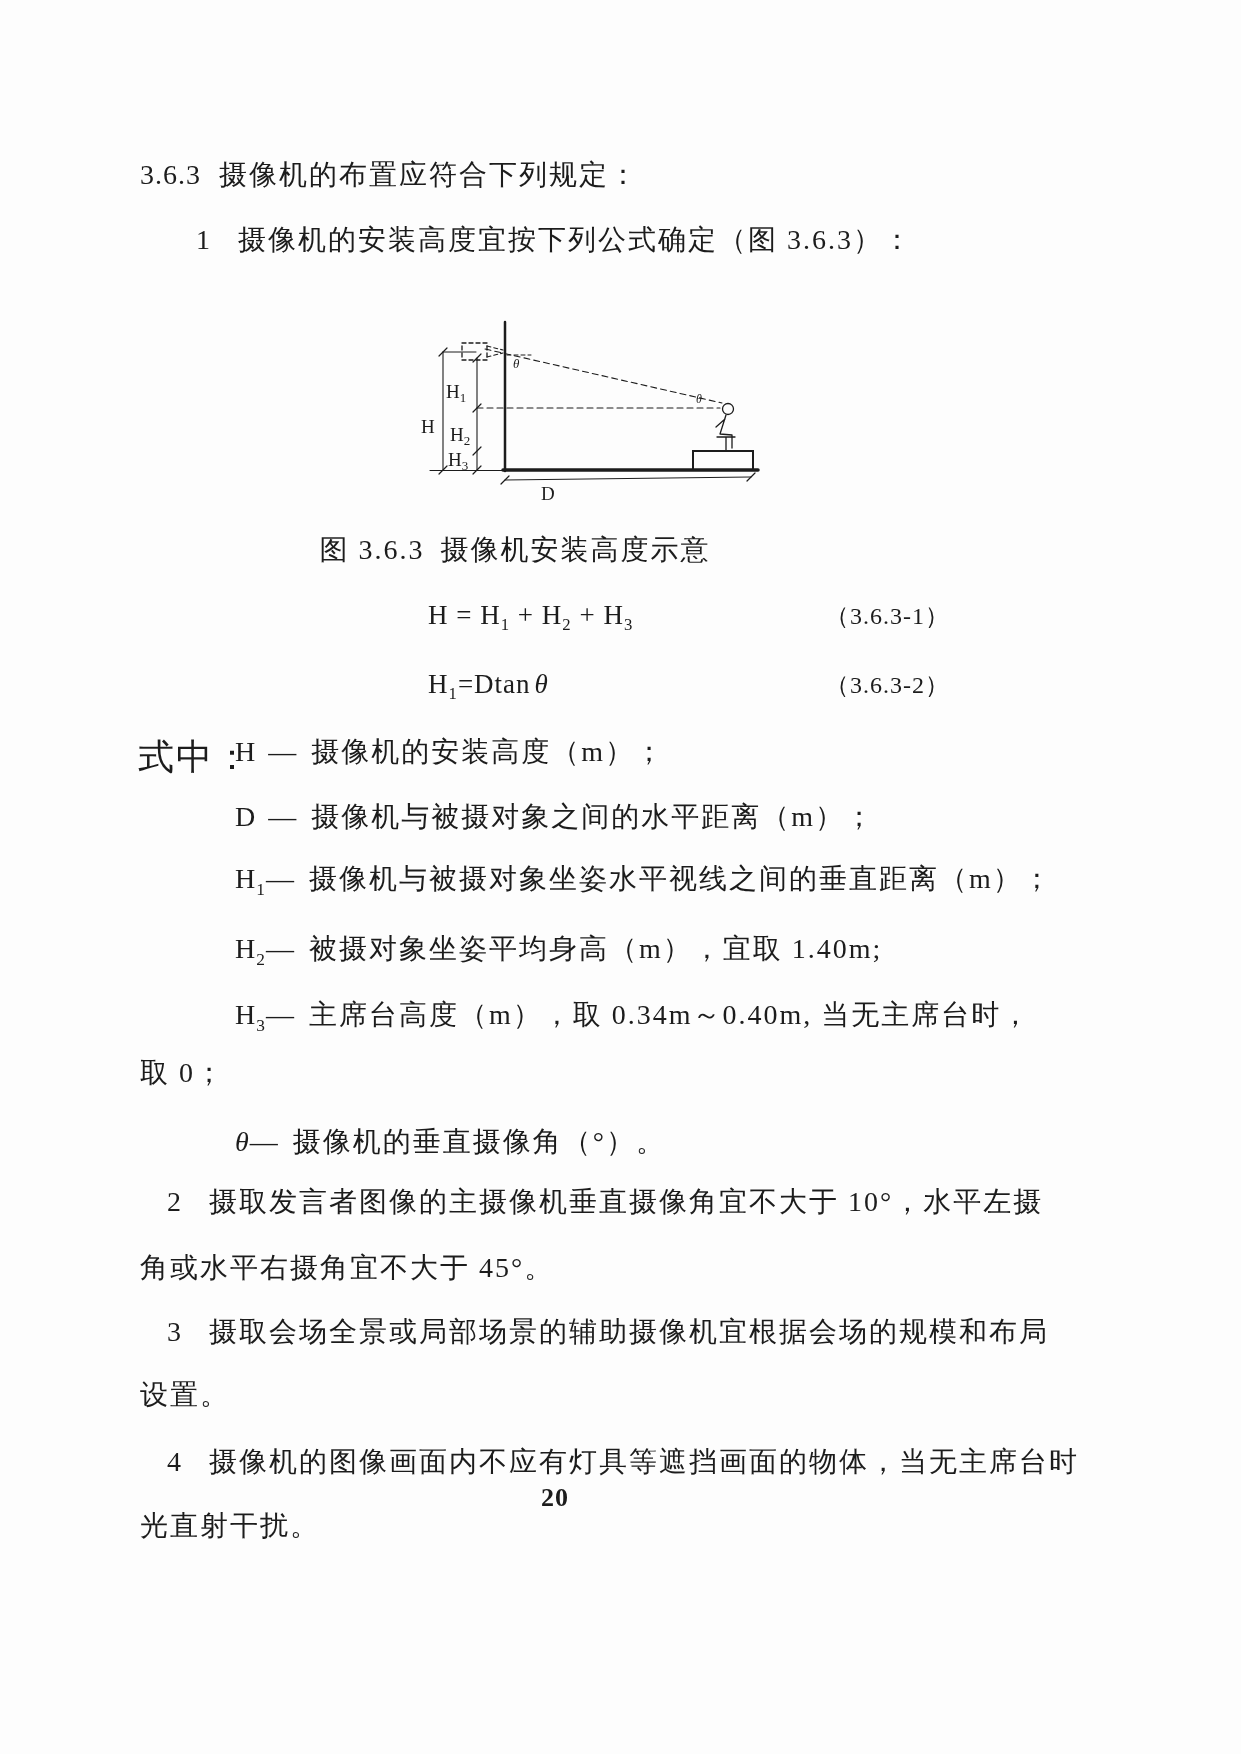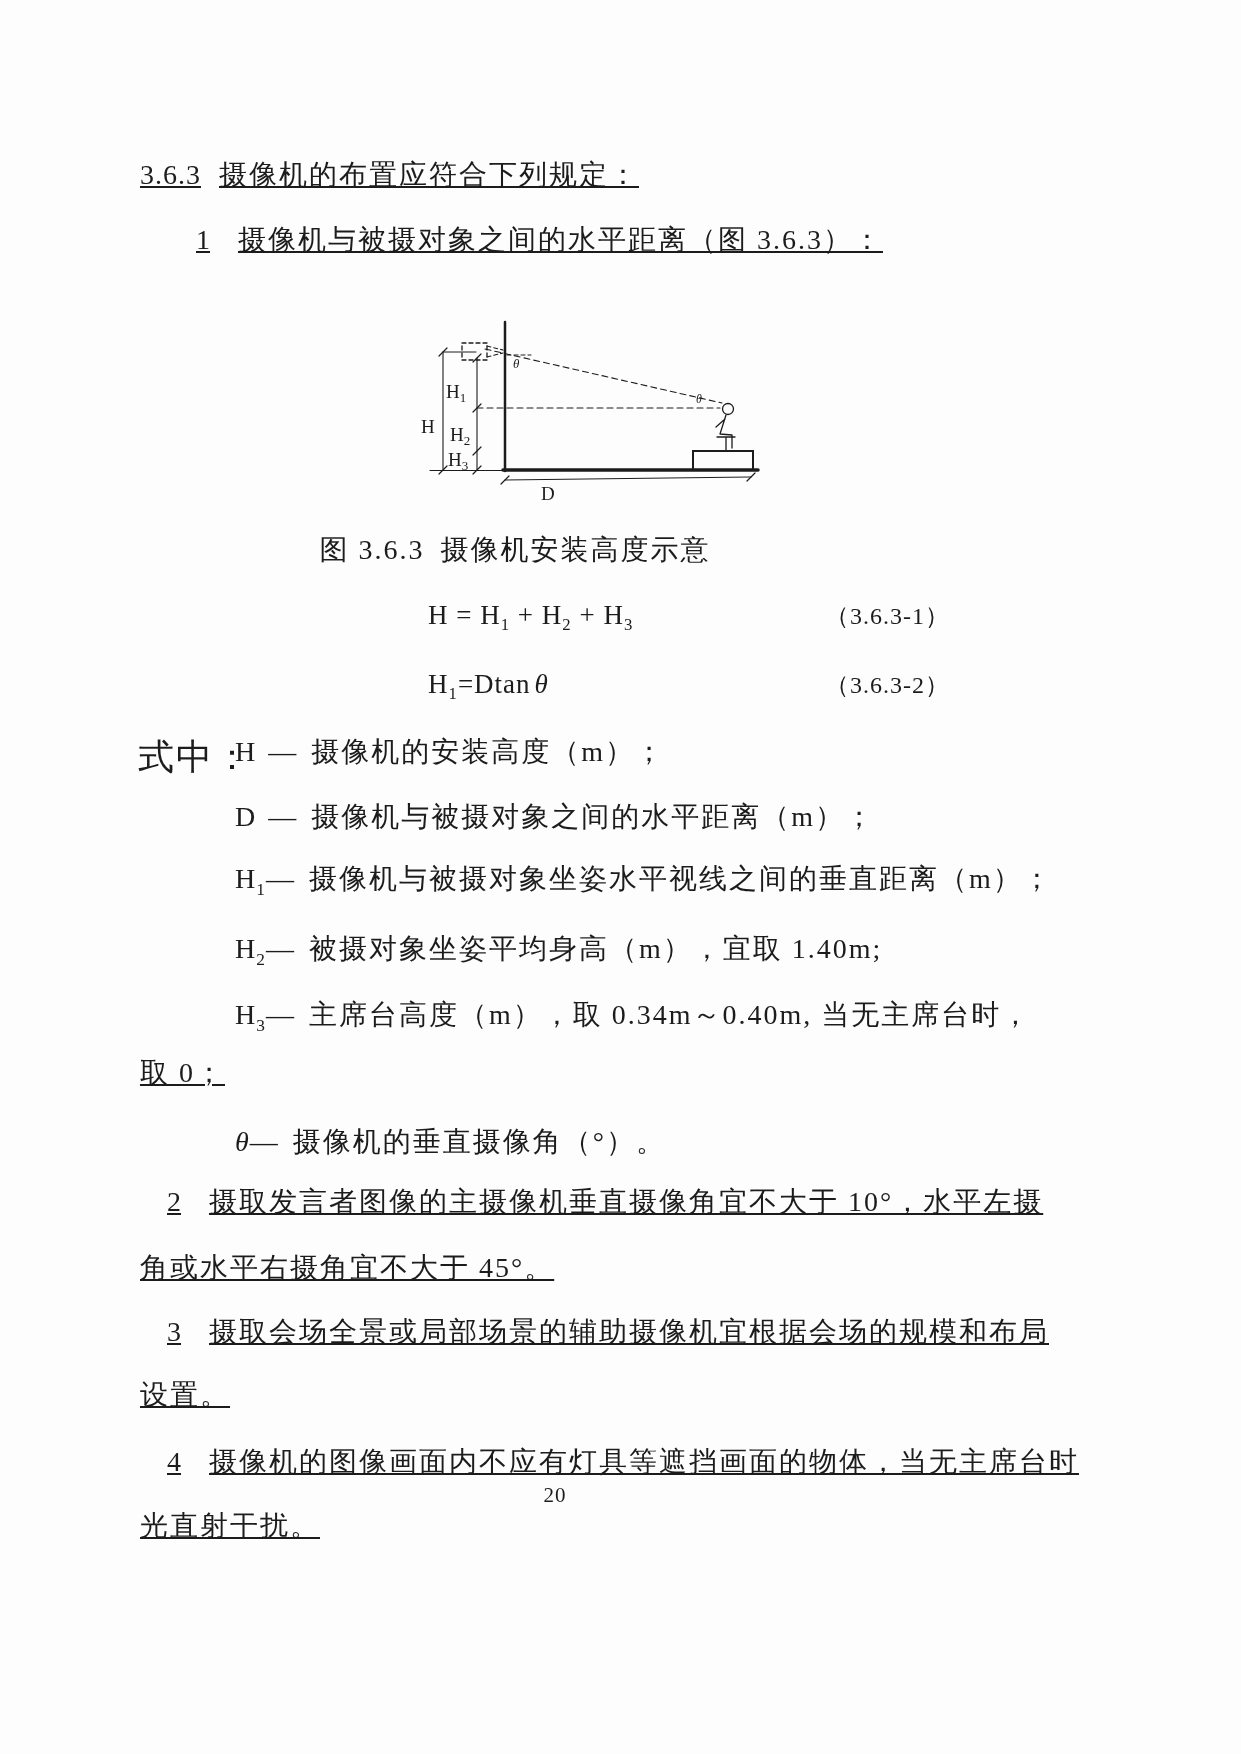--- a/index.html
+++ b/index.html
@@ -3,21 +3,21 @@
 <meta charset="utf-8">
 <style>
   html,body { margin:0; padding:0; background:#e8e8e8; }
   .page {
     position:relative; width:1241px; height:1754px; margin:0 auto;
     background:#fdfdfd; color:#1c1c1c; overflow:hidden;
     font-family:"Liberation Serif","DejaVu Serif",serif;
   }
   .para {
     position:absolute; left:140px; font-size:28px; line-height:1.08;
-    letter-spacing:2px; white-space:nowrap;text-decoration:underline;
+    letter-spacing:2px; white-space:nowrap;
   }
   .num   { margin-right:18px; letter-spacing:1px; }
   .inum  { margin-right:28px; letter-spacing:0; }
   .item1 { left:196px; }
   .item  { left:167px; }
   .caption { position:absolute; left:140px; width:750px; text-align:center;
              font-size:28px; letter-spacing:2px; white-space:nowrap; }
   .capgap { margin-left:16px; }
   .formula-row { position:absolute; left:0; width:100%; height:36px; }
   .f-body { position:absolute; left:428px; font-size:27px; letter-spacing:1px; white-space:nowrap; }
@@ -25,34 +25,34 @@
   sub { font-size:0.62em; line-height:0; }
   .theta { font-style:italic; margin-left:4px; }
   .where { position:absolute; left:138px; font-size:36px; letter-spacing:2px; white-space:nowrap; }
   .def-row { position:absolute; left:235px; font-size:28px; letter-spacing:1px; white-space:nowrap; }
   .def-row .desc { letter-spacing:2px; }
   .dash { margin-right:14px; }
   .dash.sp { margin-left:12px; }
   .theta-term { font-style:italic; }
   .figure-svg { position:absolute; left:415px; top:315px; }
   .page-num { position:absolute; top:1483px; left:505px; width:100px; text-align:center;
-              font-size:21px; font-weight:normal; letter-spacing:1px; }
+              font-size:26px; font-weight:bold; letter-spacing:1px; }
   svg text { font-family:"Liberation Serif","DejaVu Serif",serif; fill:#1c1c1c; }
 </style>
 </head>
 <body>
 
 <div class="page">
 
   <div class="para" style="top:160px">
     <span class="num">3.6.3</span><span>摄像机的布置应符合下列规定：</span>
   </div>
 
   <div class="para item1" style="top:225px">
-    <span class="inum">1</span><span>摄像机与被摄对象之间的水平距离（图 3.6.3）：</span>
+    <span class="inum">1</span><span>摄像机的安装高度宜按下列公式确定（图 3.6.3）：</span>
   </div>
 
   <svg class="figure-svg" width="355" height="195" viewBox="0 0 355 195">
     <g stroke="#1c1c1c" fill="none" stroke-linecap="round">
 
       <line x1="90" y1="7" x2="90" y2="156" stroke-width="2.5"></line>
 
       <line x1="88" y1="155" x2="343" y2="155" stroke-width="3.5"></line>
       <line x1="15" y1="155.5" x2="88" y2="155.5" stroke-width="1.1"></line>
 

